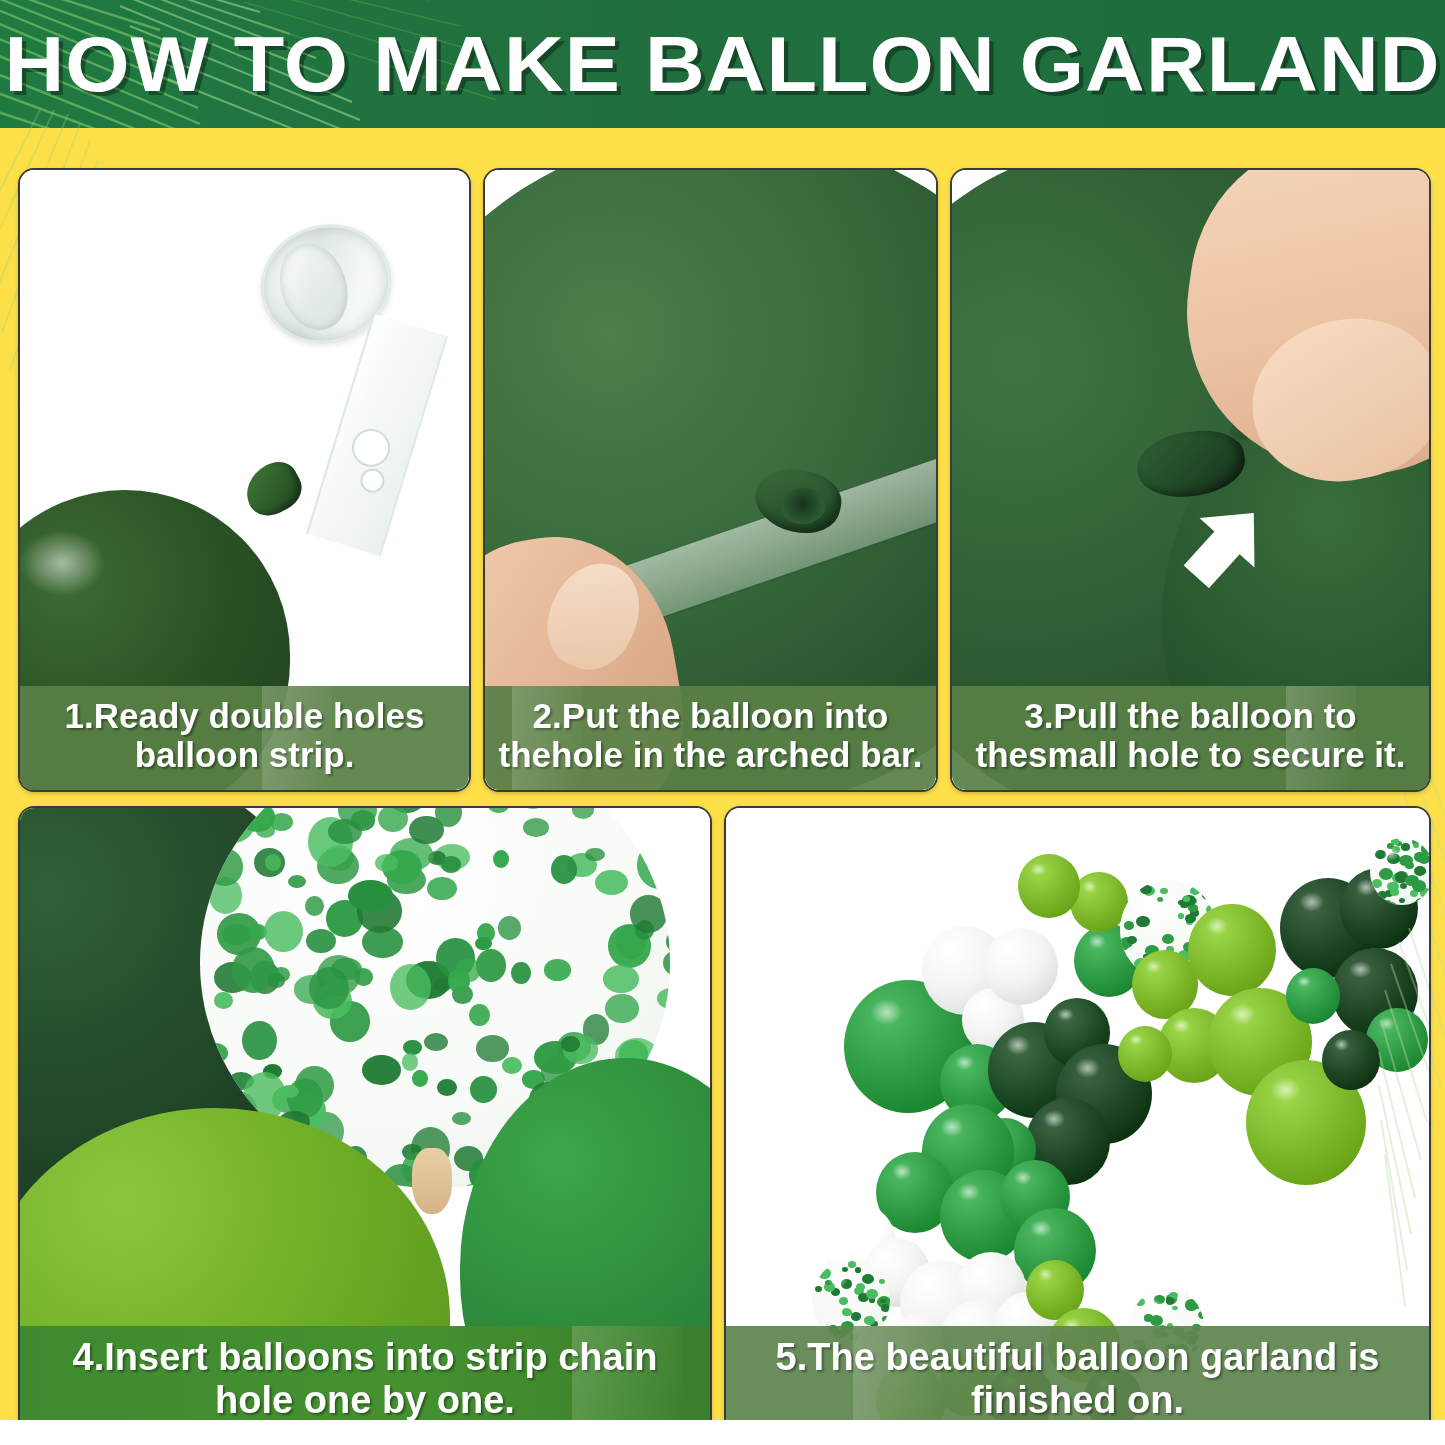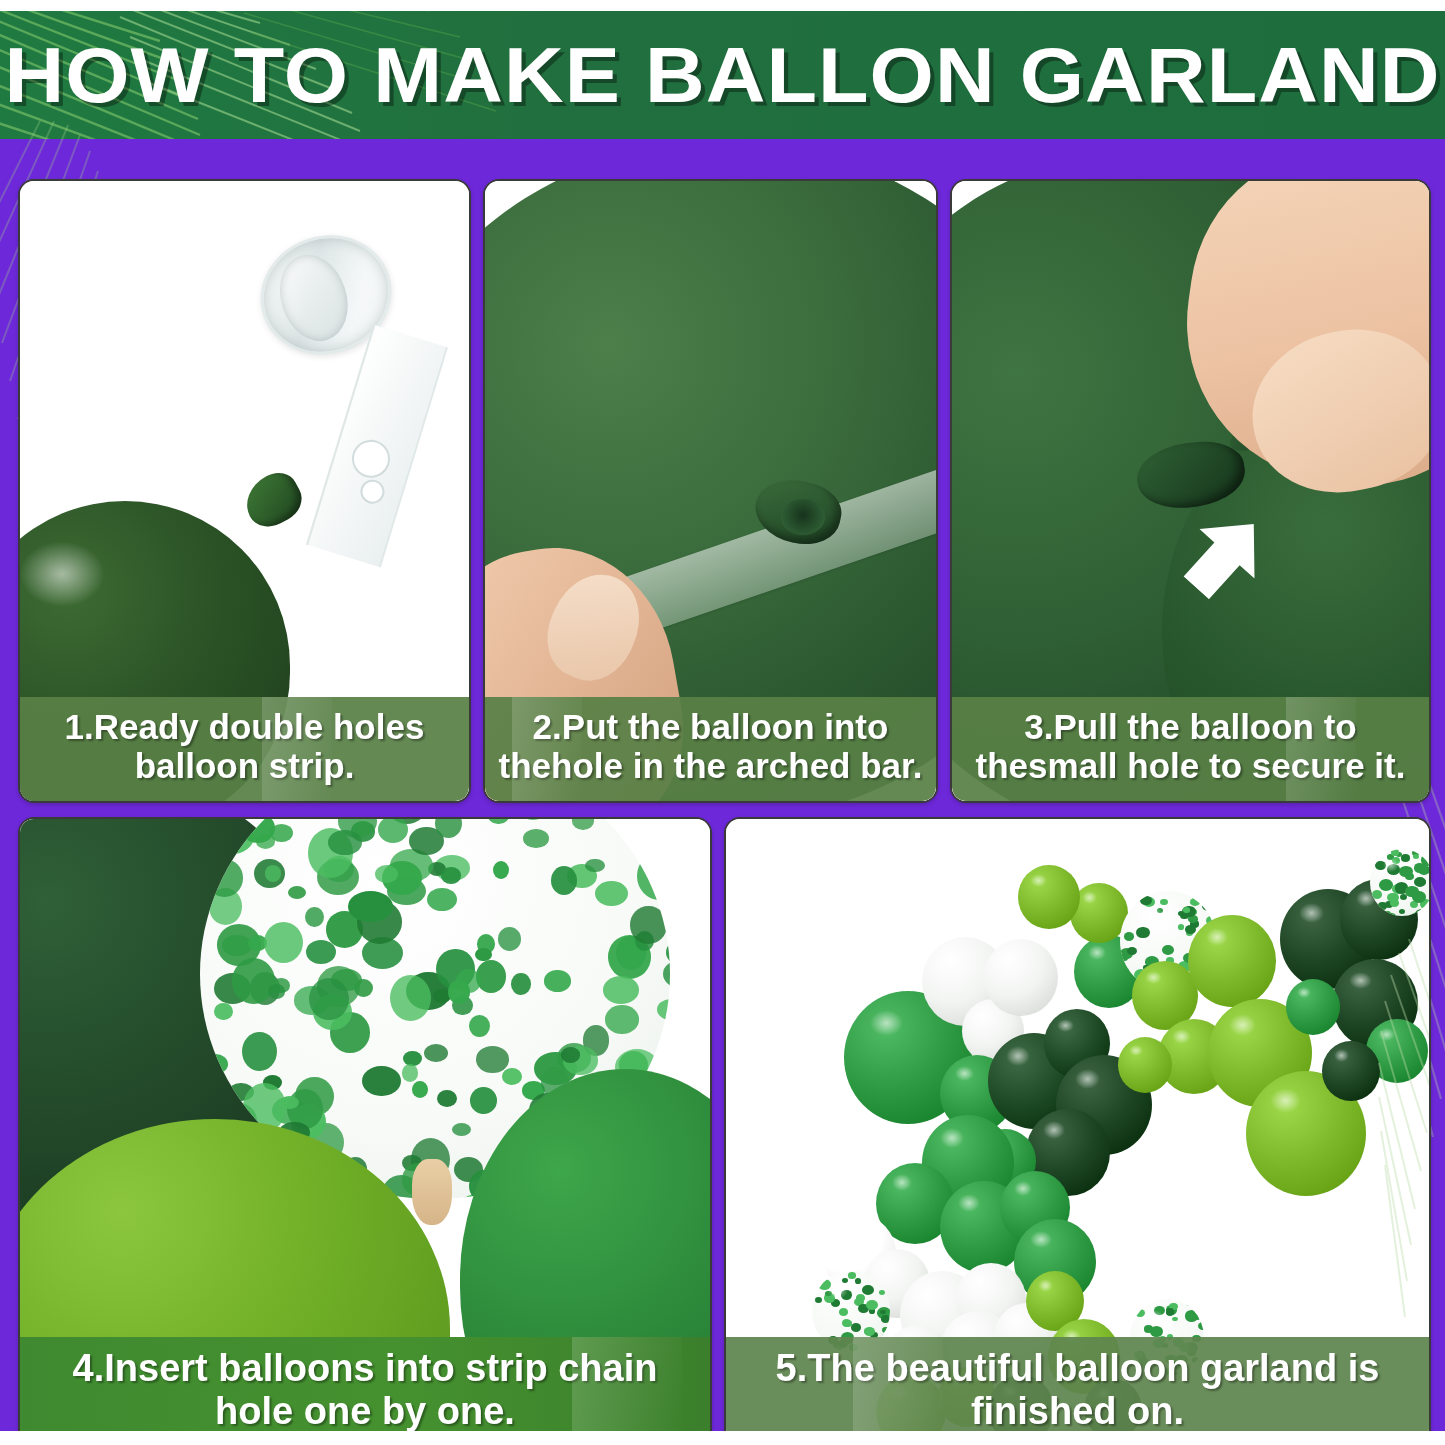--- a/index.html
+++ b/index.html
@@ -6,23 +6,22 @@
   body{
     width:1445px;height:1445px;
     background:#ffffff;
     font-family:"Liberation Sans","DejaVu Sans",sans-serif;
     overflow:hidden;
     position:relative;
   }
   #infographic{
     position:absolute;inset:0;
     width:1445px;height:1420px;
-    background:#6d28d9;
+    background:#fde047;
     overflow:hidden;
-    margin-top:11px;
   }
 
   
   .banner{
     position:absolute;left:0;top:0;width:1445px;height:128px;
     background:linear-gradient(90deg,#1f7a41 0%,#216f3e 38%,#1d6d3d 100%);
     overflow:hidden;
   }
   .banner-leaves{position:absolute;left:-40px;top:-40px;width:620px;height:210px;opacity:.85;}
   .banner-title{

